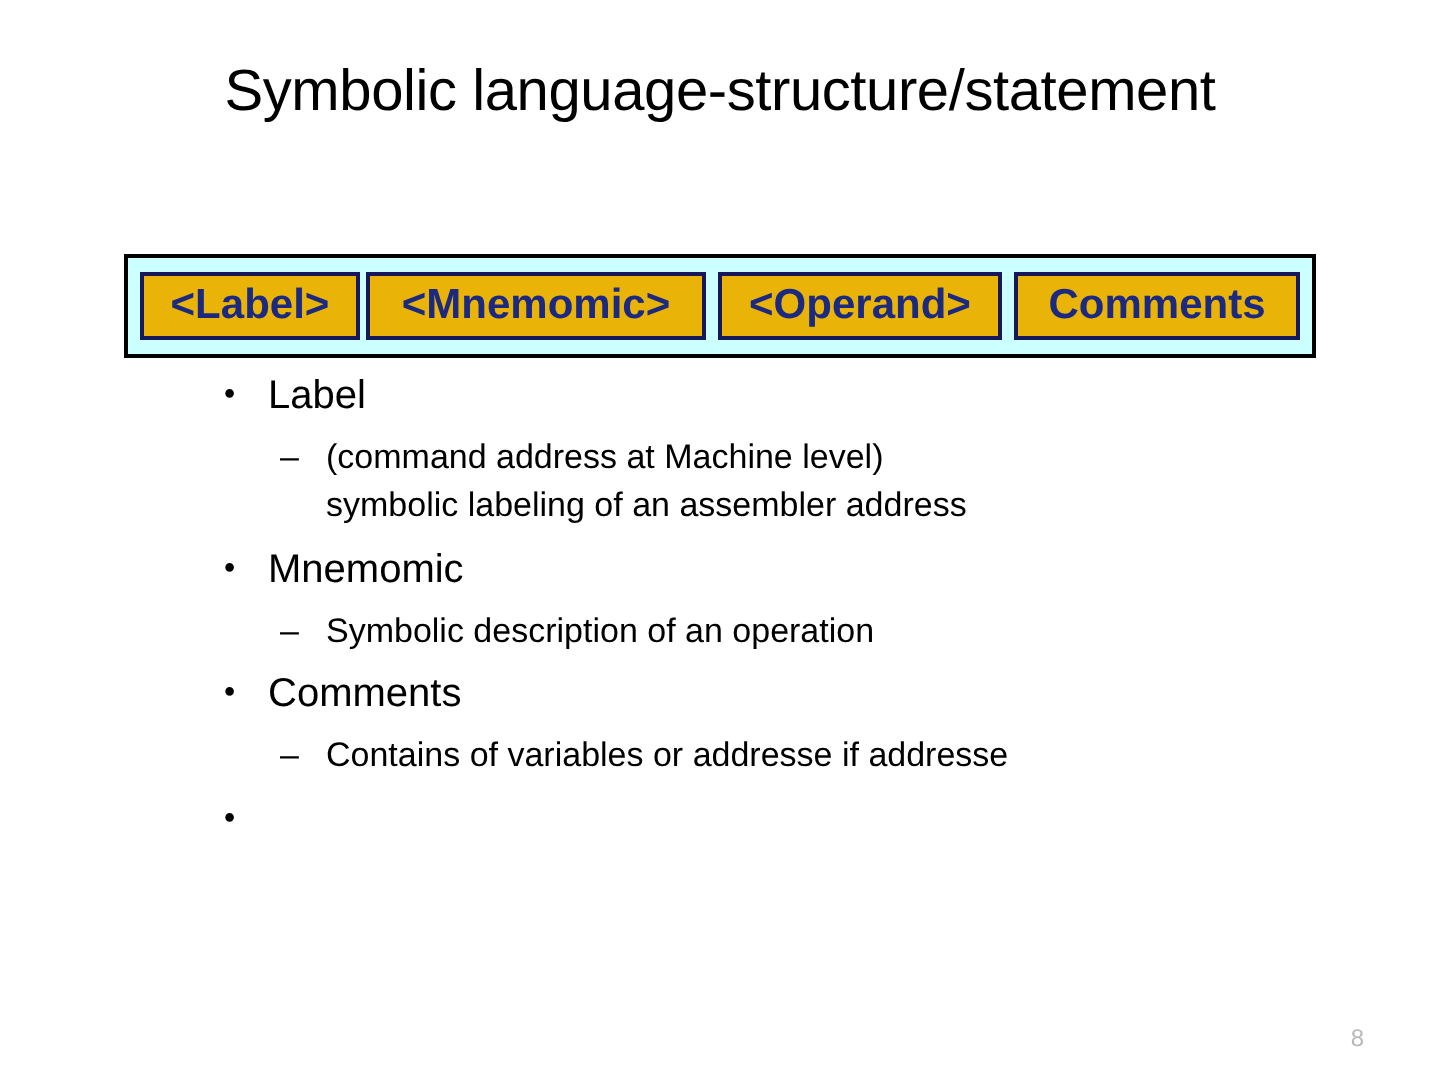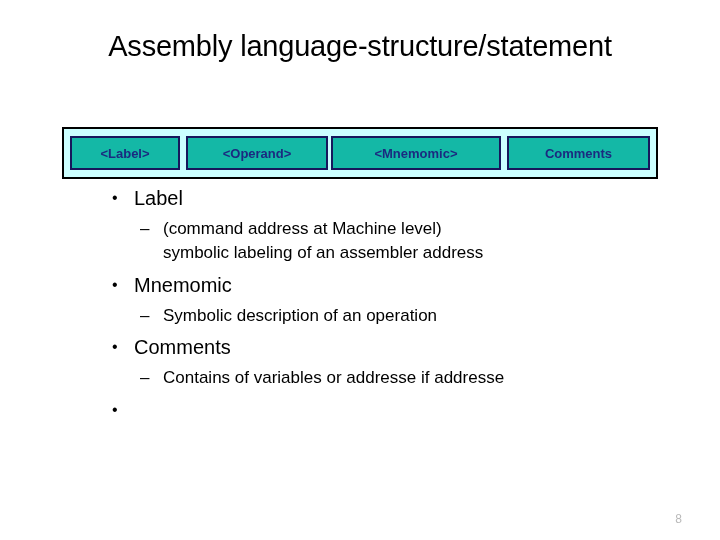--- a/index.html
+++ b/index.html
@@ -37,30 +37,30 @@
     top: 127px;
     width: 596px;
     height: 52px;
     background: #ccffff;
     border: 2px solid #000000;
     box-sizing: border-box;
     display: flex;
     align-items: center;
   }
   .format-cell {
-    background: #14b8a6;
+    background: #eab308;
     border: 2px solid #17175c;
     box-sizing: border-box;
     height: 34px;
     display: flex;
     align-items: center;
     justify-content: center;
     color: #1b2a80;
     font-weight: bold;
-    font-size: 13px;
+    font-size: 21px;
     white-space: nowrap;
   }
   .cell-label    { margin-left: 6px;  width: 110px; }
   .cell-mnemomic { margin-left: 3px;  width: 170px; }
   .cell-operand  { margin-left: 6px;  width: 142px; }
   .cell-comments { margin-left: 6px;  width: 143px; }
 
   
   .body-content {
     position: absolute;
@@ -109,27 +109,27 @@
     right: 38px;
     bottom: 14px;
     font-size: 12px;
     color: #b9b9b9;
   }
 </style>
 </head>
 <body>
 
 <div class="slide-title">
-  <span>Assembly language-structure/statement</span><br>
+  <span>Symbolic language-structure/statement</span><br>
 </div>
 
 <div class="format-band">
   <div class="format-cell cell-label">&lt;Label&gt;</div>
+  <div class="format-cell cell-mnemomic">&lt;Mnemomic&gt;</div>
   <div class="format-cell cell-operand">&lt;Operand&gt;</div>
-  <div class="format-cell cell-mnemomic">&lt;Mnemomic&gt;</div>
   <div class="format-cell cell-comments">Comments</div>
 </div>
 
 <div class="body-content">
 
   <div class="lvl1">
     <span class="bullet-glyph">•</span>
     <span>Label</span>
   </div>
   <div class="lvl2">

